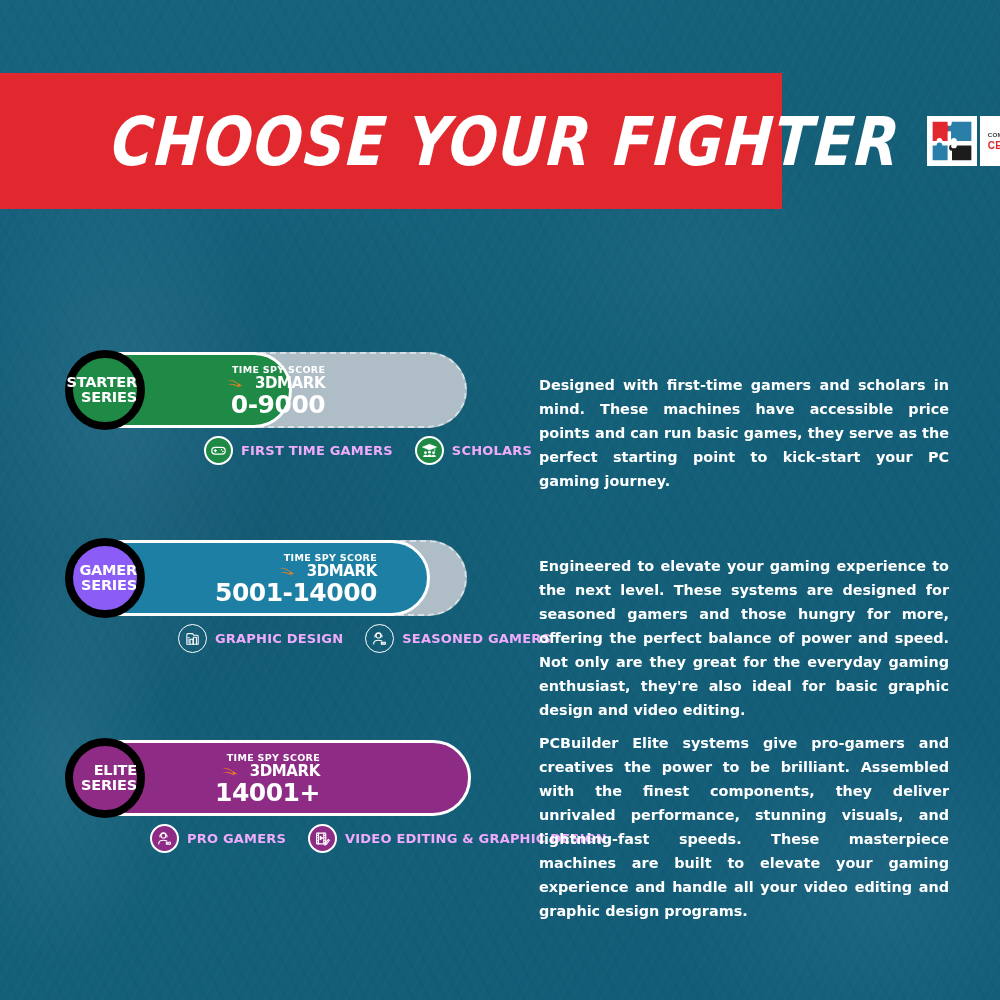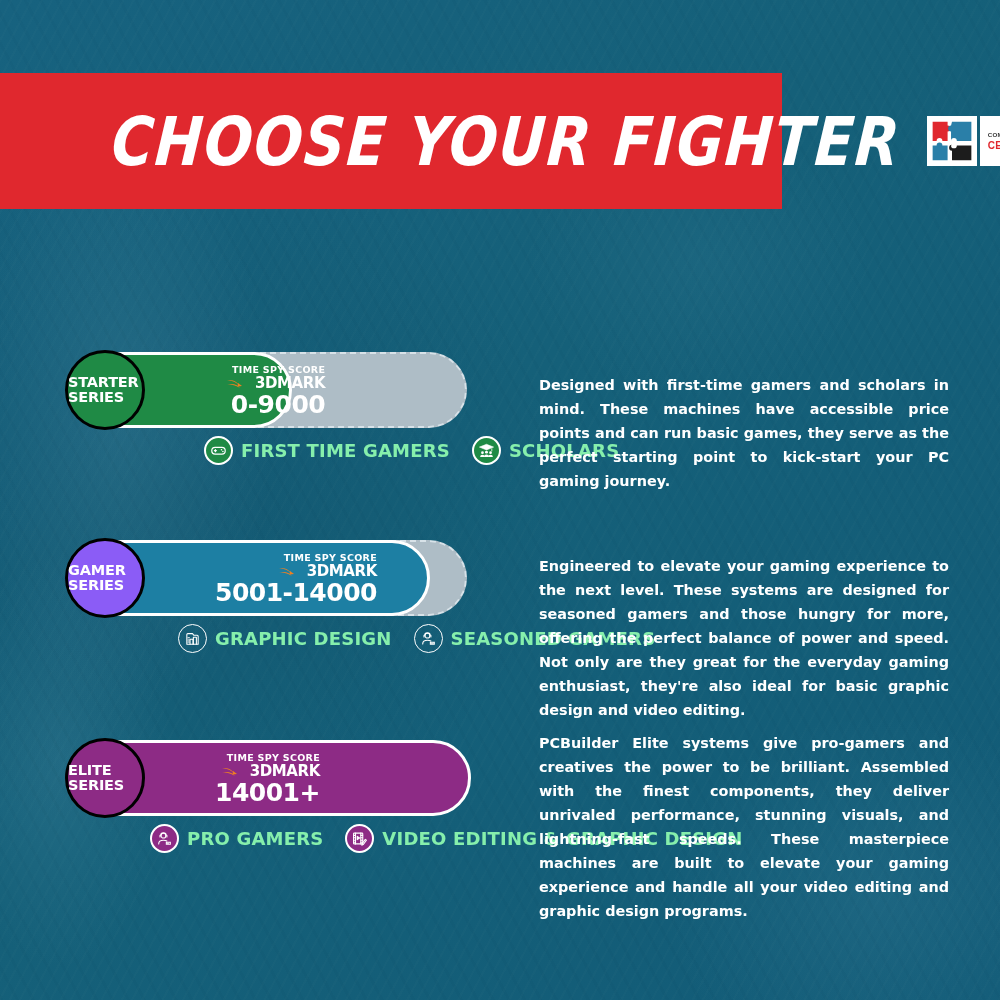--- a/index.html
+++ b/index.html
@@ -130,24 +130,24 @@
   #tier-0 .bar-fill { width: 210px; background: #1f8a45; }
   #tier-1 .bar-fill { width: 348px; background: #1d7fa3; }
   #tier-2 .bar-fill { width: 389px; background: #8d2b85; }
 
   
   .series-badge {
     position: absolute;
     left: 0; top: -2px;
     width: 80px; height: 80px;
     border-radius: 50%;
-    border: 3px solid #000000;
+    border: 8px solid #000000;
     display: flex;
     flex-direction: column;
-    align-items: flex-start;
+    align-items: flex-end;
     justify-content: center;
     z-index: 3;
   }
   #tier-0 .series-badge { background: #1f8a45; }
   #tier-1 .series-badge { background: #8b5cf6; }
   #tier-2 .series-badge { background: #8d2b85; }
   .series-badge .sb-line {
     color: #ffffff;
     font-size: 14.5px;
     font-weight: 700;
@@ -222,22 +222,22 @@
     display: flex;
     align-items: center;
     justify-content: center;
     flex: 0 0 auto;
   }
   #tier-0 .persona-icon { background: #1f8a45; border: 2px solid #ffffff; }
   #tier-1 .persona-icon { background: transparent; border: 1.8px solid #ffffff; }
   #tier-2 .persona-icon { background: #8d2b85; border: 2px solid #ffffff; }
   .persona-icon svg { width: 17px; height: 17px; display: block; }
   .persona-label {
-    color: #86efac;
-    font-size: 18px;
+    color: #f0abfc;
+    font-size: 13px;
     font-weight: 700;
     letter-spacing: 0.2px;
     font-family: "DejaVu Sans", sans-serif;
   }
 
   
   .desc {
     position: absolute;
     left: 527px;
     width: 410px;

